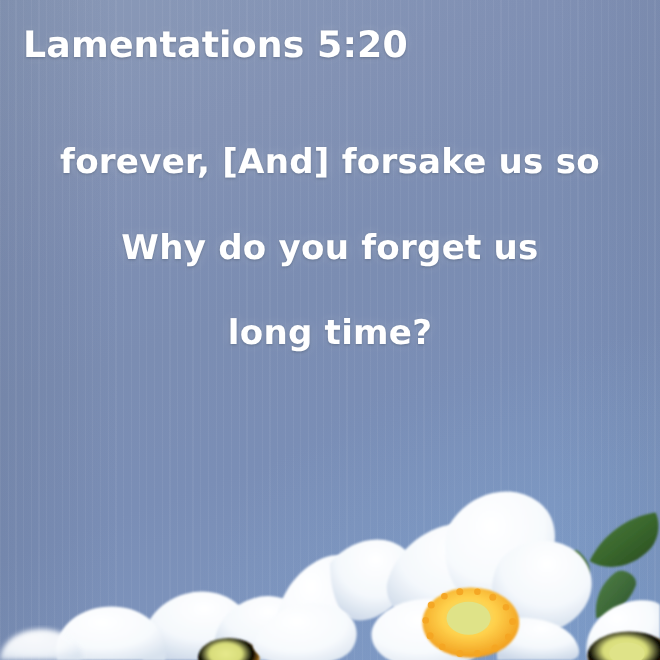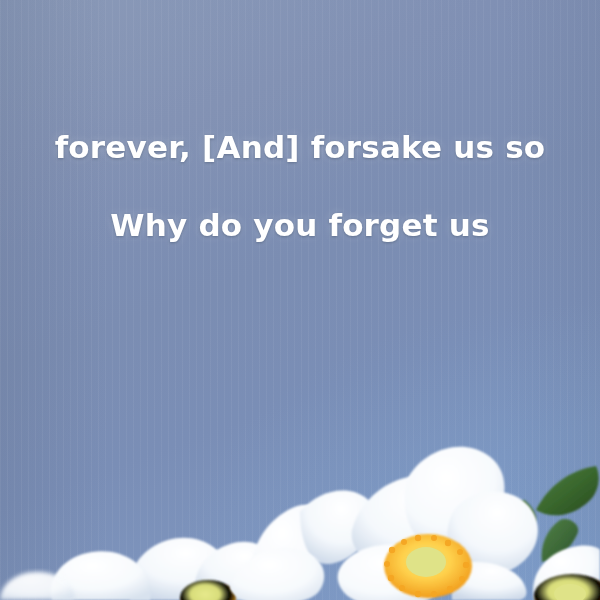--- a/index.html
+++ b/index.html
@@ -212,19 +212,21 @@
         <ellipse cx="572" cy="226" rx="38" ry="22" fill="url(#core1)" filter="url(#soft)"></ellipse>
         <ellipse cx="570" cy="224" rx="16" ry="10" fill="#dfe388"></ellipse>
       </g>
 
       <g>
         <path d="M0 230 C0 214 18 200 42 202 C64 204 76 218 74 230 Z" fill="url(#pet1)" filter="url(#softer)" opacity="0.95"></path>
       </g>
     </svg>
   </div>
 
+  <div class="title">Lamentations 5:20</div>
 
   <div class="verse">
     <span class="verse-line">forever, [And] forsake us so</span>
     <span class="verse-line">Why do you forget us</span>
+    <span class="verse-line">long time?</span>
   </div>
 
 </div>
 
 </body></html>

